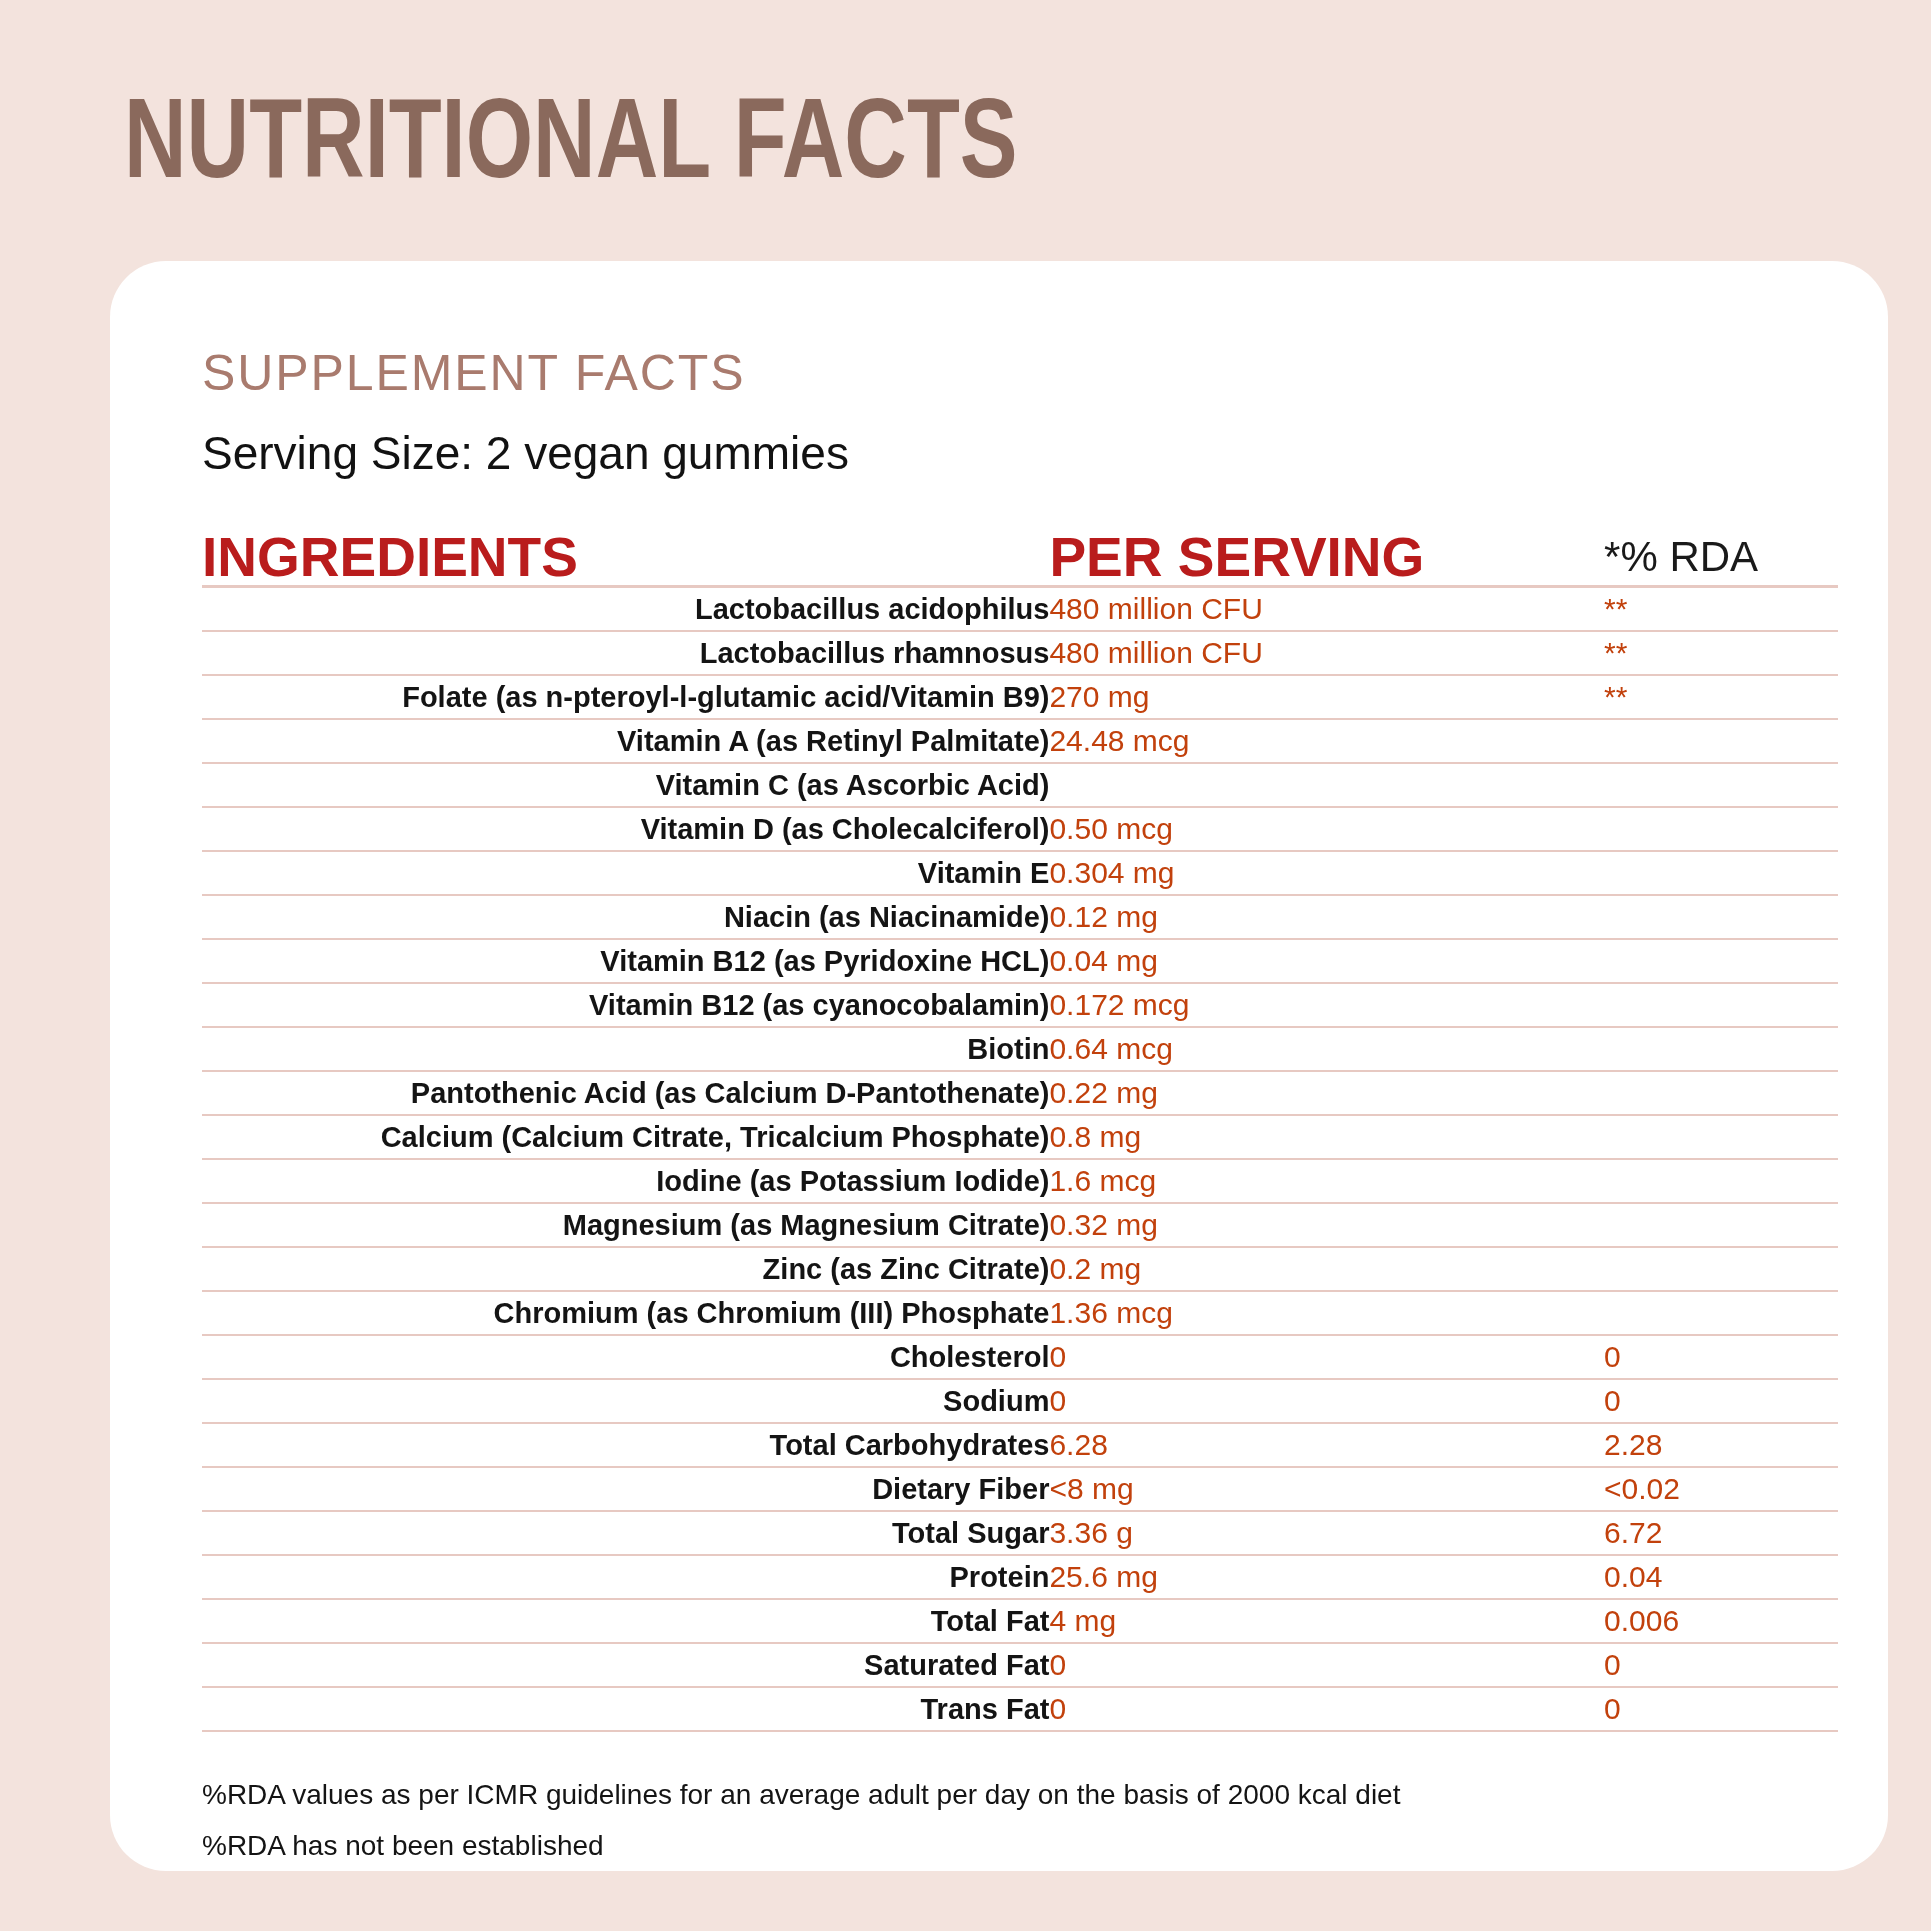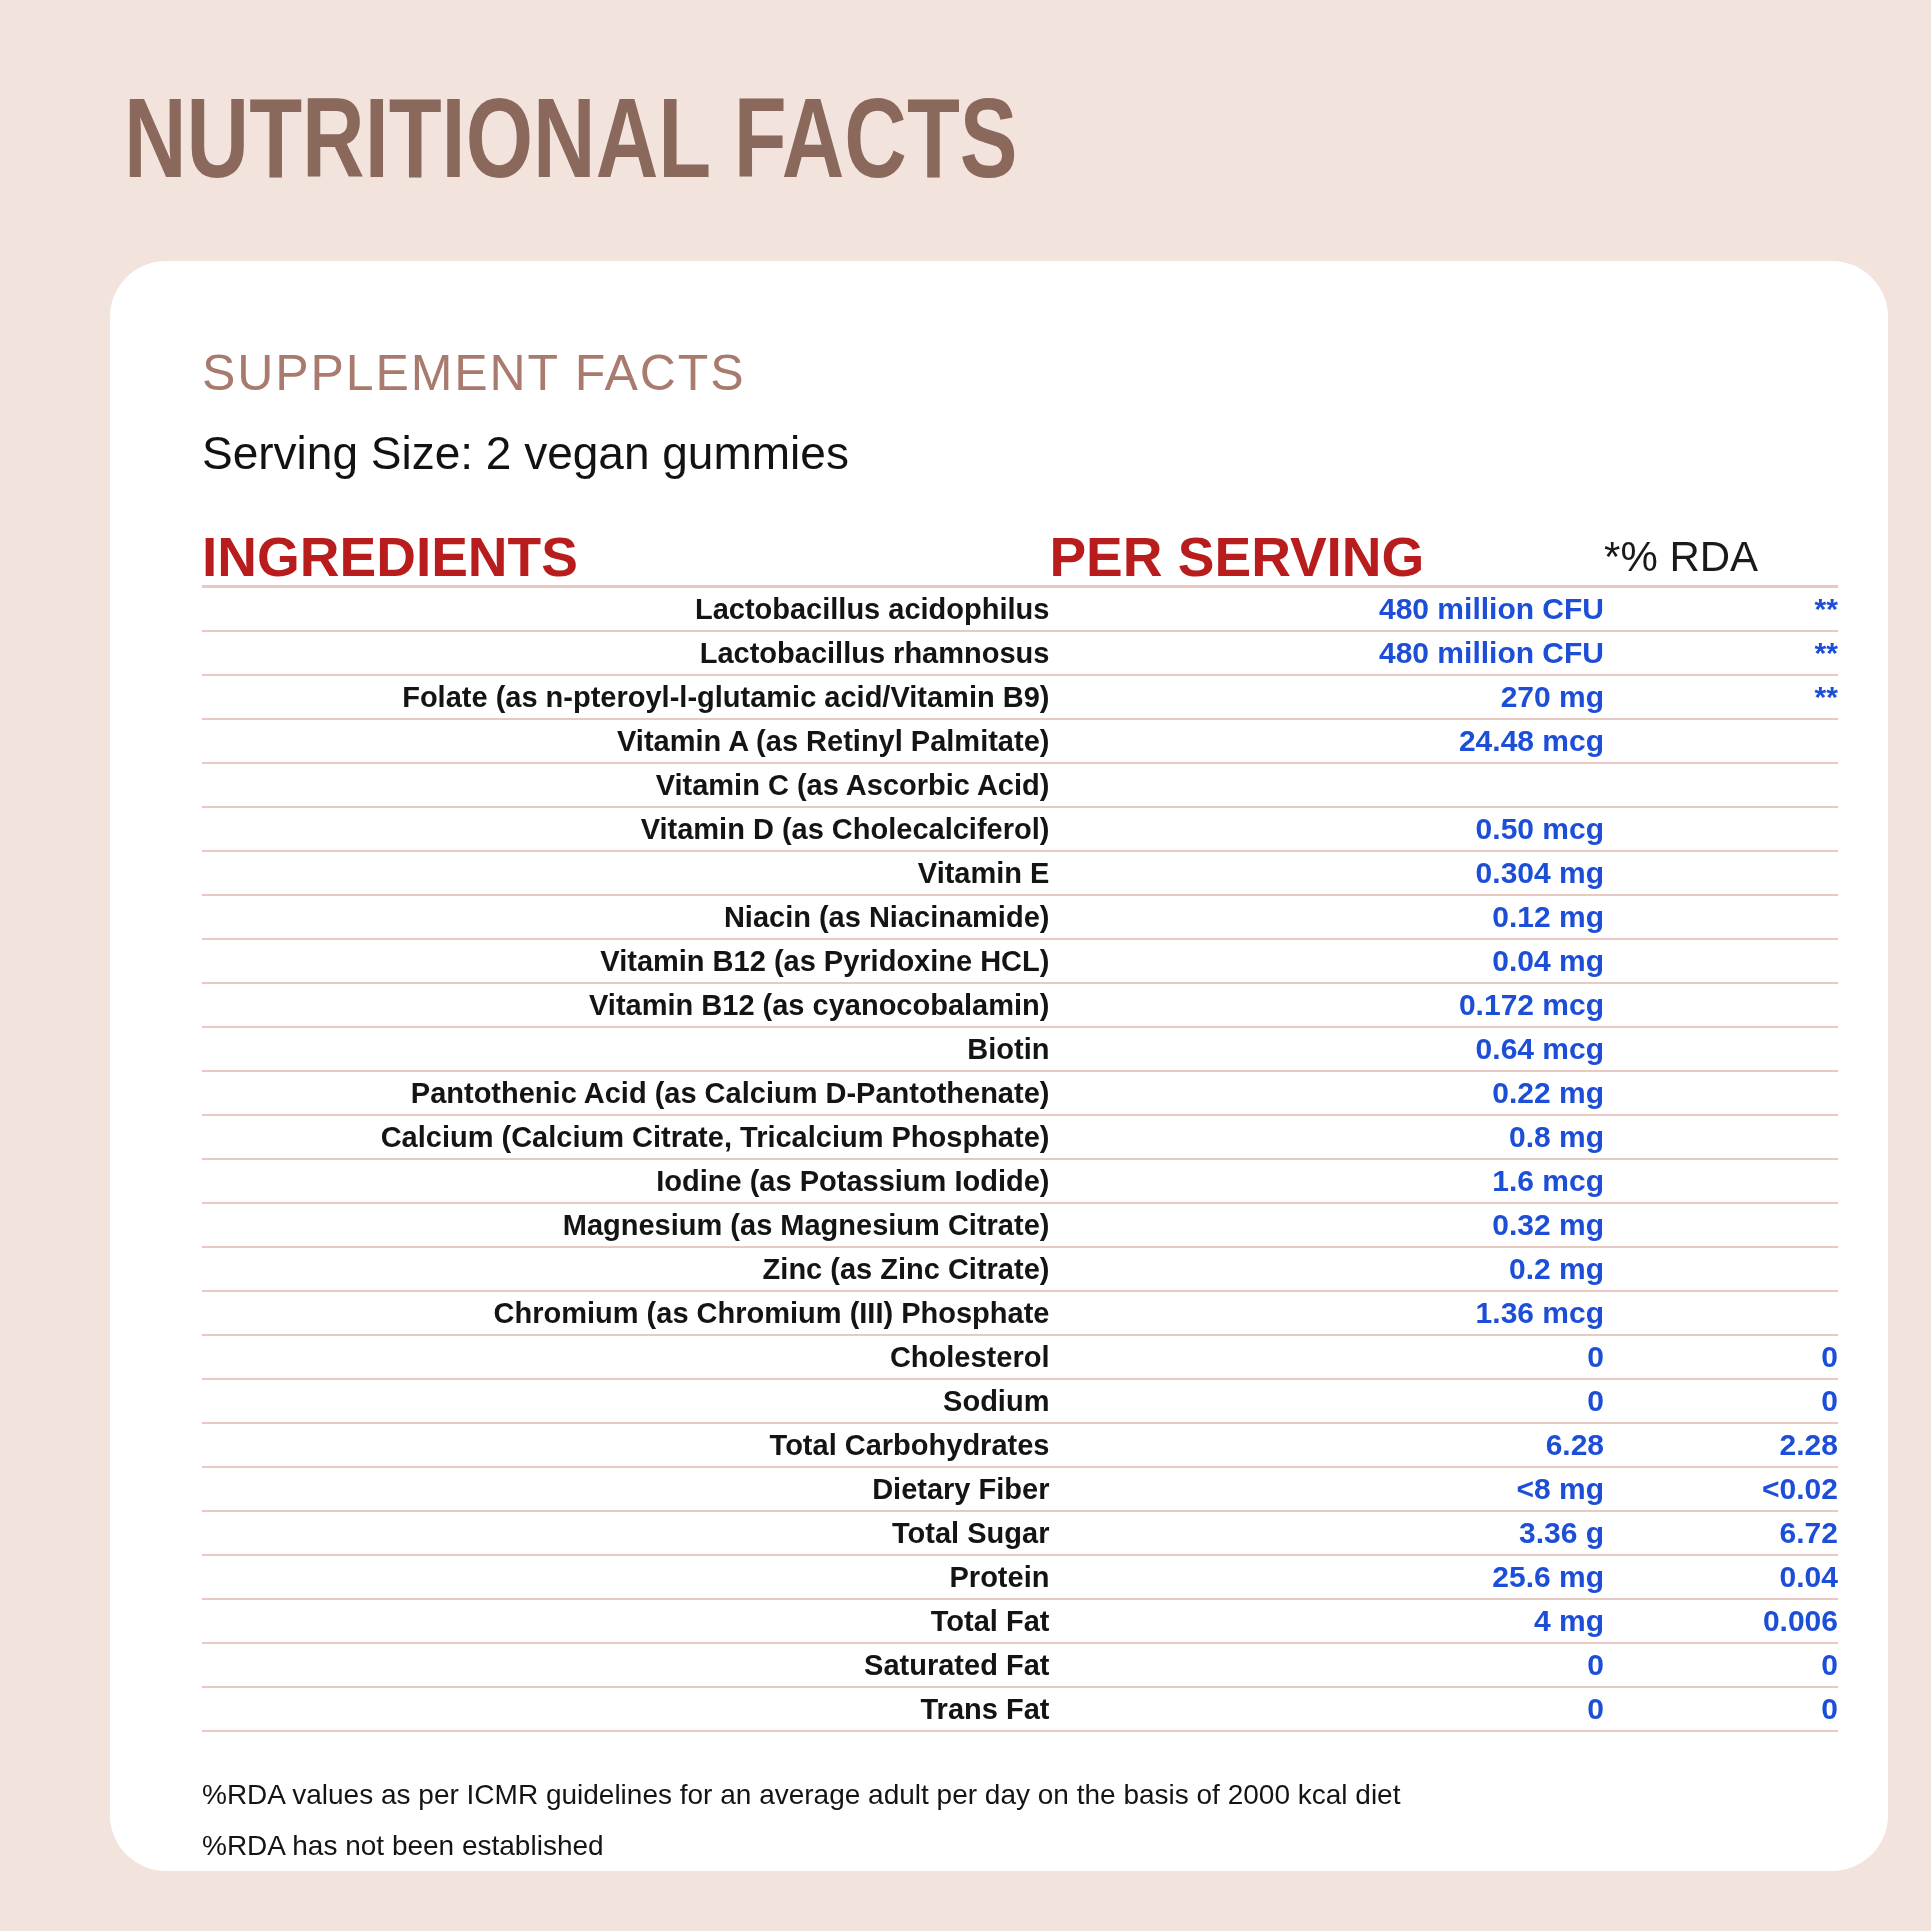--- a/index.html
+++ b/index.html
@@ -86,24 +86,23 @@
     white-space: nowrap;
     overflow: visible;
   }
   .cell.name {
     font-weight: bold;
     font-size: 29px;
     color: #141414;
     text-align: right;
   }
   .cell.val, .cell.rda {
-    font-weight: 700;
+    font-weight: 400;
     font-size: 30px;
-    color: #1d4ed8;
-    text-align: right;
+    color: #c2410c;
   }
   .footnotes {
     margin-top: 37px;
     font-size: 28px;
     line-height: 51px;
     color: #141414;
     font-weight: 400;
   }
 </style>
 </head>

